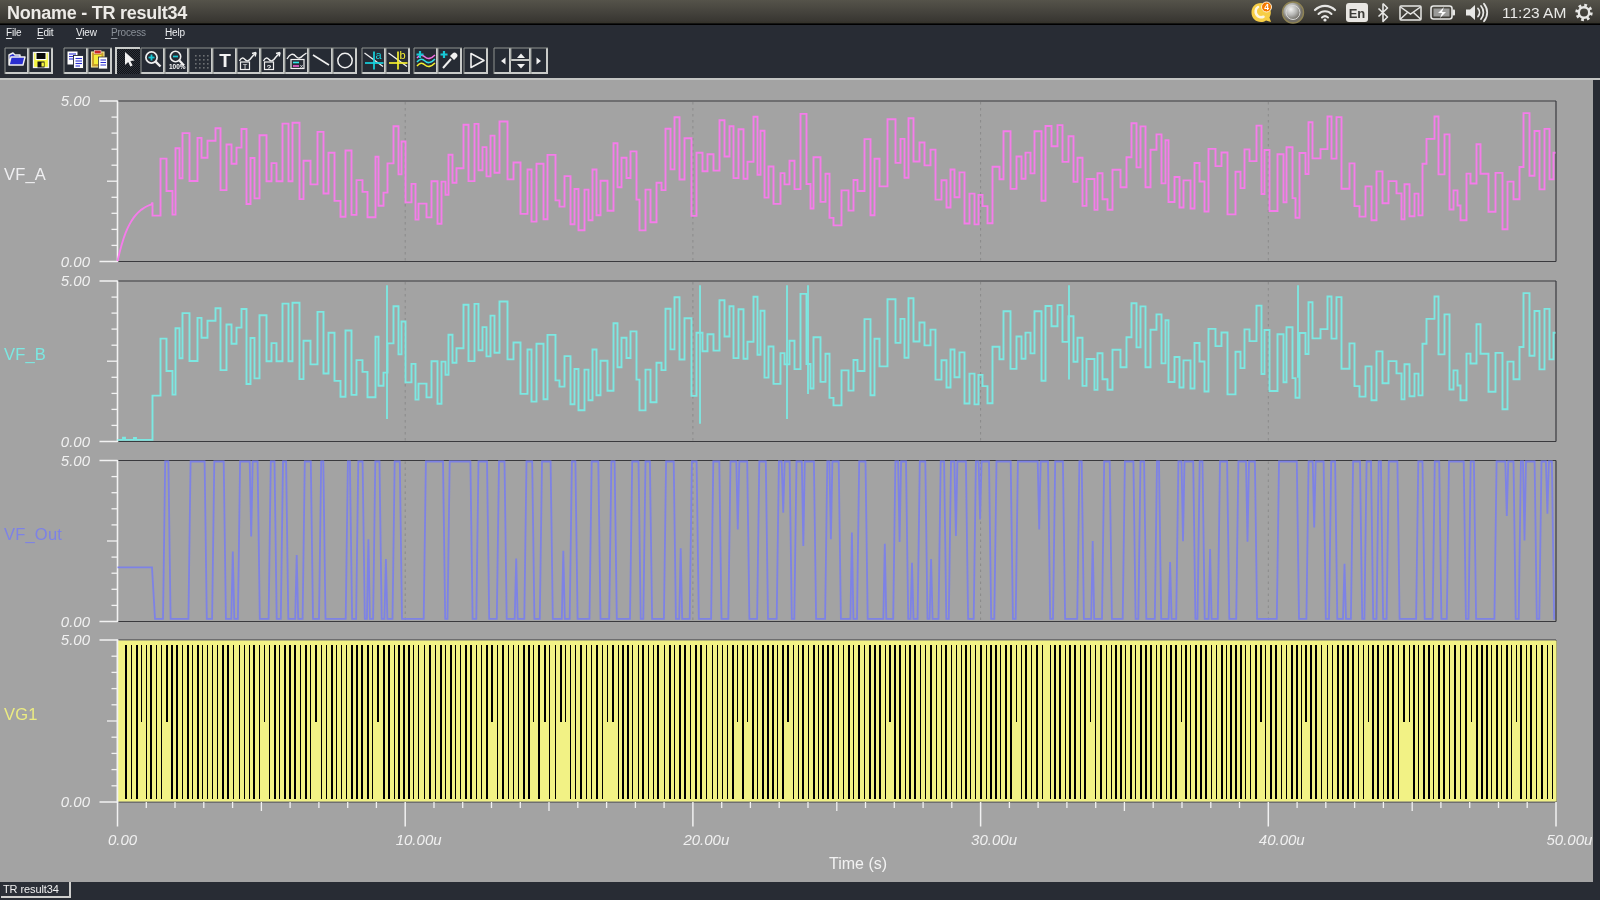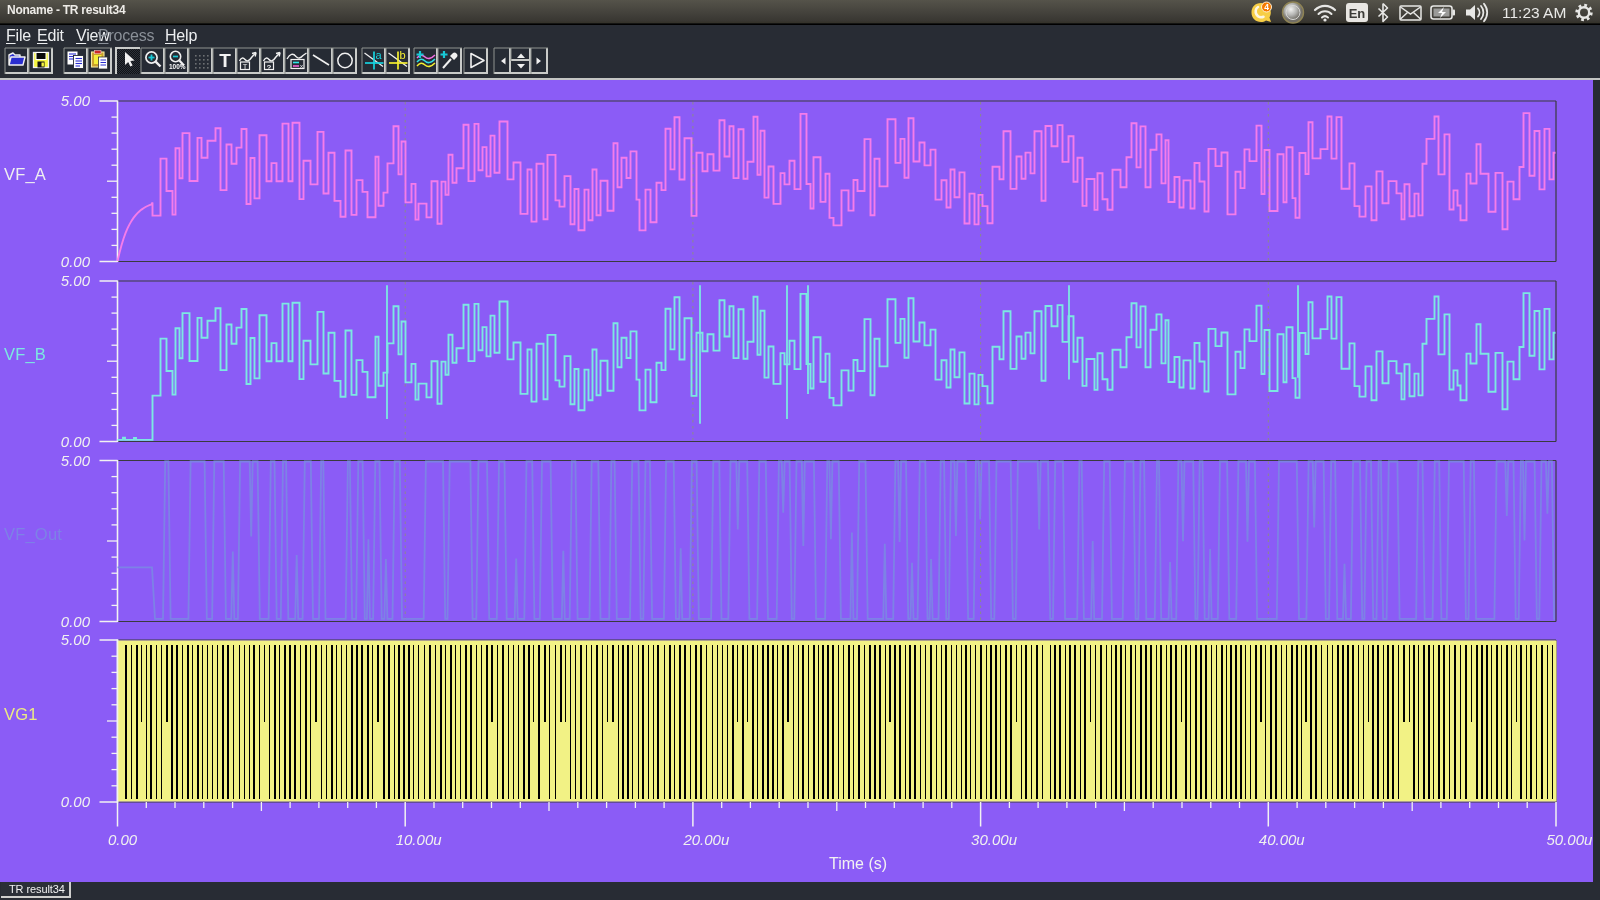--- a/index.html
+++ b/index.html
@@ -1,31 +1,31 @@
 <!DOCTYPE html>
 <html><head><meta charset="utf-8"><style>
 * { margin:0; padding:0; box-sizing:border-box; }
 html,body { width:1600px; height:900px; background:#000; overflow:hidden;
   font-family:"Liberation Sans", sans-serif; }
 #panel { position:absolute; left:0; top:0; width:1600px; height:24px;
   background:linear-gradient(#55534a,#44423c 55%,#393732 90%,#343229);
   border-bottom:1px solid #141412; }
-#ptitle { position:absolute; left:7px; top:3px; font-size:12px; font-weight:bold;
+#ptitle { position:absolute; left:7px; top:3px; font-size:18px; font-weight:bold;
   color:#edebe7; letter-spacing:-0.25px; }
 #menubar { position:absolute; left:0; top:25px; width:1600px; height:19px; background:#282c34; }
-#menubar span { position:absolute; top:2px; font-size:16px; letter-spacing:-0.2px; color:#eceef0;text-align:center; }
+#menubar span { position:absolute; top:2px; font-size:10px; letter-spacing:-0.2px; color:#eceef0;text-align:center; }
 #menubar u { text-decoration:underline; text-underline-offset:2px; }
 #toolbar { position:absolute; left:0; top:44px; width:1600px; height:36px; background:#282c34;
   border-bottom:2px solid #c3c5c3; }
-#main { position:absolute; left:0; top:80px; width:1600px; height:802px; background:#8b5cf6; }
+#main { position:absolute; left:0; top:80px; width:1600px; height:802px; background:#a3a3a3; }
 #rstrip { position:absolute; left:1593px; top:80px; width:7px; height:802px; background:#272b33; }
 #tabbar { position:absolute; left:0; top:882px; width:1600px; height:18px; background:#282c34; }
 #tab { position:absolute; left:1px; top:0px; width:70px; height:16px; background:#2b2f37;
   border-right:2px solid #cfcfcd; border-bottom:2px solid #cfcfcd; color:#f0f0f0;
-  font-size:11px; letter-spacing:-0.1px; padding-left:8px; padding-top:1px; white-space:nowrap; overflow:hidden; }
+  font-size:11px; letter-spacing:-0.1px; padding-left:2px; padding-top:1px; white-space:nowrap; overflow:hidden; }
 svg text { font-family:"Liberation Sans", sans-serif; }
 svg .it { font-size:15px; font-style:italic; fill:#f0f0f0; }
 svg .nm { font-size:16.5px; letter-spacing:0.2px; }
 svg .tm { font-size:16px; fill:#f2f2f2; }
 </style></head>
 <body>
 <div id="main">
 <svg width="1600" height="802" viewBox="0 80 1600 802" preserveAspectRatio="none">
 <line x1="117.5" y1="101.0" x2="1556.0" y2="101.0" stroke="#3a3a3e" stroke-width="1.2"></line>
 <line x1="117.5" y1="261.5" x2="1556.0" y2="261.5" stroke="#3a3a3e" stroke-width="1.2"></line>
@@ -516,21 +516,21 @@
 <g transform="translate(1584,12.5)">
         <circle r="7" fill="none" stroke="#e7e7e5" stroke-width="3.4" stroke-dasharray="2.6,2.9"></circle>
         <circle r="5.2" fill="none" stroke="#e7e7e5" stroke-width="2.4"></circle>
       </g>
 </svg>
 </div>
 <div id="menubar">
 <span style="left:6px"><u>F</u>ile</span>
 <span style="left:37px"><u>E</u>dit</span>
 <span style="left:76px"><u>V</u>iew</span>
-<span style="left:98px;color:#8a9098"><u>P</u>rocess</span>
+<span style="left:111px;color:#8a9098"><u>P</u>rocess</span>
 <span style="left:165px"><u>H</u>elp</span>
 </div>
 <div id="toolbar">
 <svg style="position:absolute;left:0;top:-44px" width="1600" height="80">
 <defs>
         <pattern id="dither" width="2" height="2" patternUnits="userSpaceOnUse">
           <rect width="2" height="2" fill="#101216"></rect>
           <rect x="0" y="0" width="1" height="1" fill="#2c313a"></rect>
           <rect x="1" y="1" width="1" height="1" fill="#2c313a"></rect>
         </pattern>

